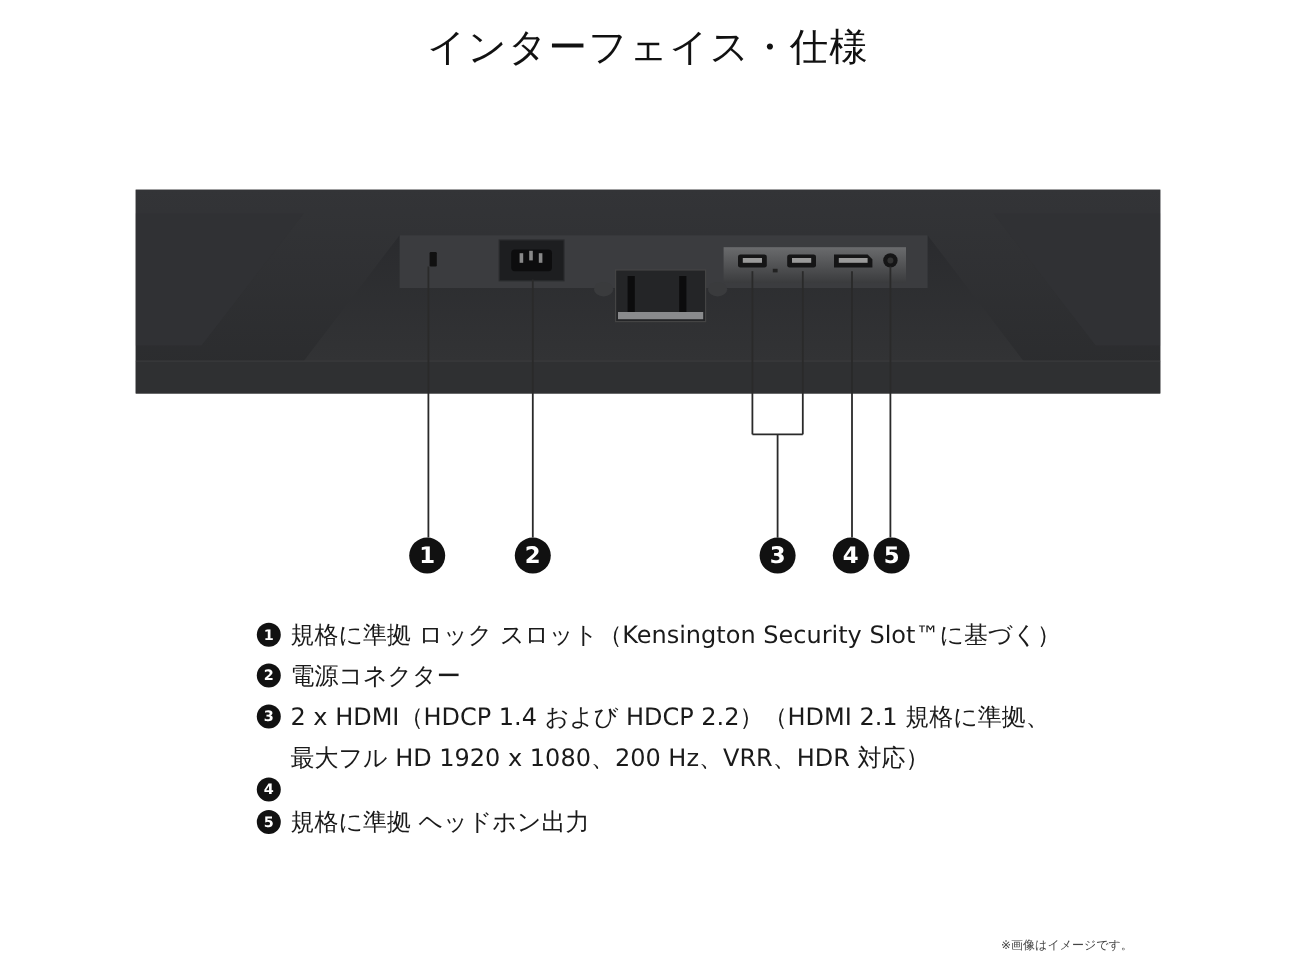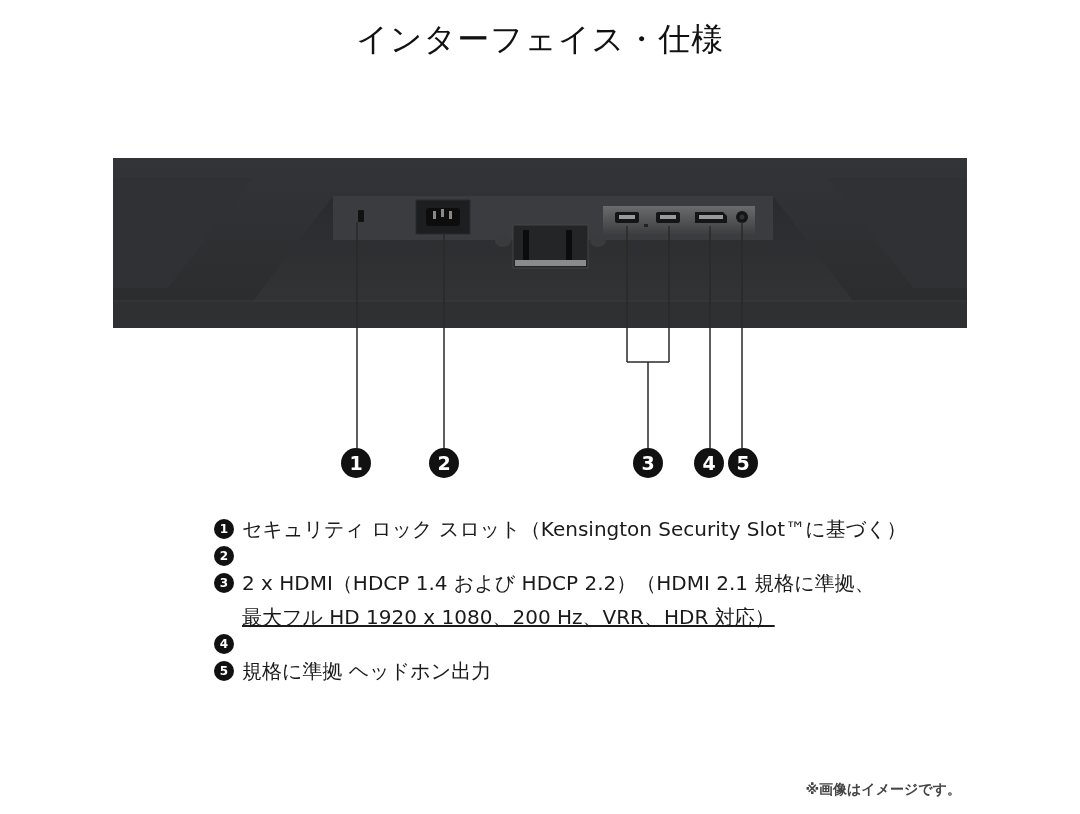--- a/index.html
+++ b/index.html
@@ -12,22 +12,22 @@
   .photo svg { display:block; }
   .callouts { position:absolute; left:0; top:0; width:1080px; height:814px; pointer-events:none; }
   .badge { position:absolute; width:30px; height:30px; border-radius:50%; background:#111;
            color:#fff; font-weight:700; font-size:19px; text-align:center; line-height:30px;
            font-family:"DejaVu Sans", sans-serif; }
   .specs { position:absolute; left:214px; top:512px; font-size:20px; line-height:34px; color:#1a1a1a; }
   .spec-row { display:flex; align-items:center; white-space:nowrap; }
   .spec-row .num { display:inline-block; width:20px; height:20px; border-radius:50%; background:#111;
            color:#fff; font-size:12px; font-weight:700; text-align:center; line-height:20px;
            margin-right:8px; flex:none; }
-  .spec-row.cont { padding-left:28px;text-decoration:underline; }
-  .note { position:absolute; right:119px; top:781px; font-size:14px; color:#444;font-weight:bold; }
+  .spec-row.cont { padding-left:28px; }
+  .note { position:absolute; right:136px; top:781px; font-size:10px; color:#444; }
 </style>
 </head>
 <body>
 
 <div class="title">インターフェイス・仕様</div>
 
 <div class="photo">
   <svg width="854" height="170" viewBox="0 0 854 170" xmlns="http://www.w3.org/2000/svg">
     <defs>
       <linearGradient id="bg" x1="0" y1="0" x2="0" y2="1">
@@ -103,24 +103,25 @@
 
 <div class="badge" style="left:341px;top:448px;">1</div>
 <div class="badge" style="left:429px;top:448px;">2</div>
 <div class="badge" style="left:633px;top:448px;">3</div>
 <div class="badge" style="left:694px;top:448px;">4</div>
 <div class="badge" style="left:728px;top:448px;">5</div>
 
 <div class="specs">
   <div class="spec-row">
     <span class="num">1</span>
-    <span>セキュリティ ロック スロット（Kensington Security Slot™に基づく）</span>
+    <span>規格に準拠 ロック スロット（Kensington Security Slot™に基づく）</span>
   </div>
   <div class="spec-row">
     <span class="num">2</span>
+    <span>電源コネクター</span>
   </div>
   <div class="spec-row">
     <span class="num">3</span>
     <span>2 x HDMI（HDCP 1.4 および HDCP 2.2）（HDMI 2.1 規格に準拠、</span>
   </div>
   <div class="spec-row cont">
     <span>最大フル HD 1920 x 1080、200 Hz、VRR、HDR 対応）</span>
   </div>
   <div class="spec-row">
     <span class="num">4</span>

